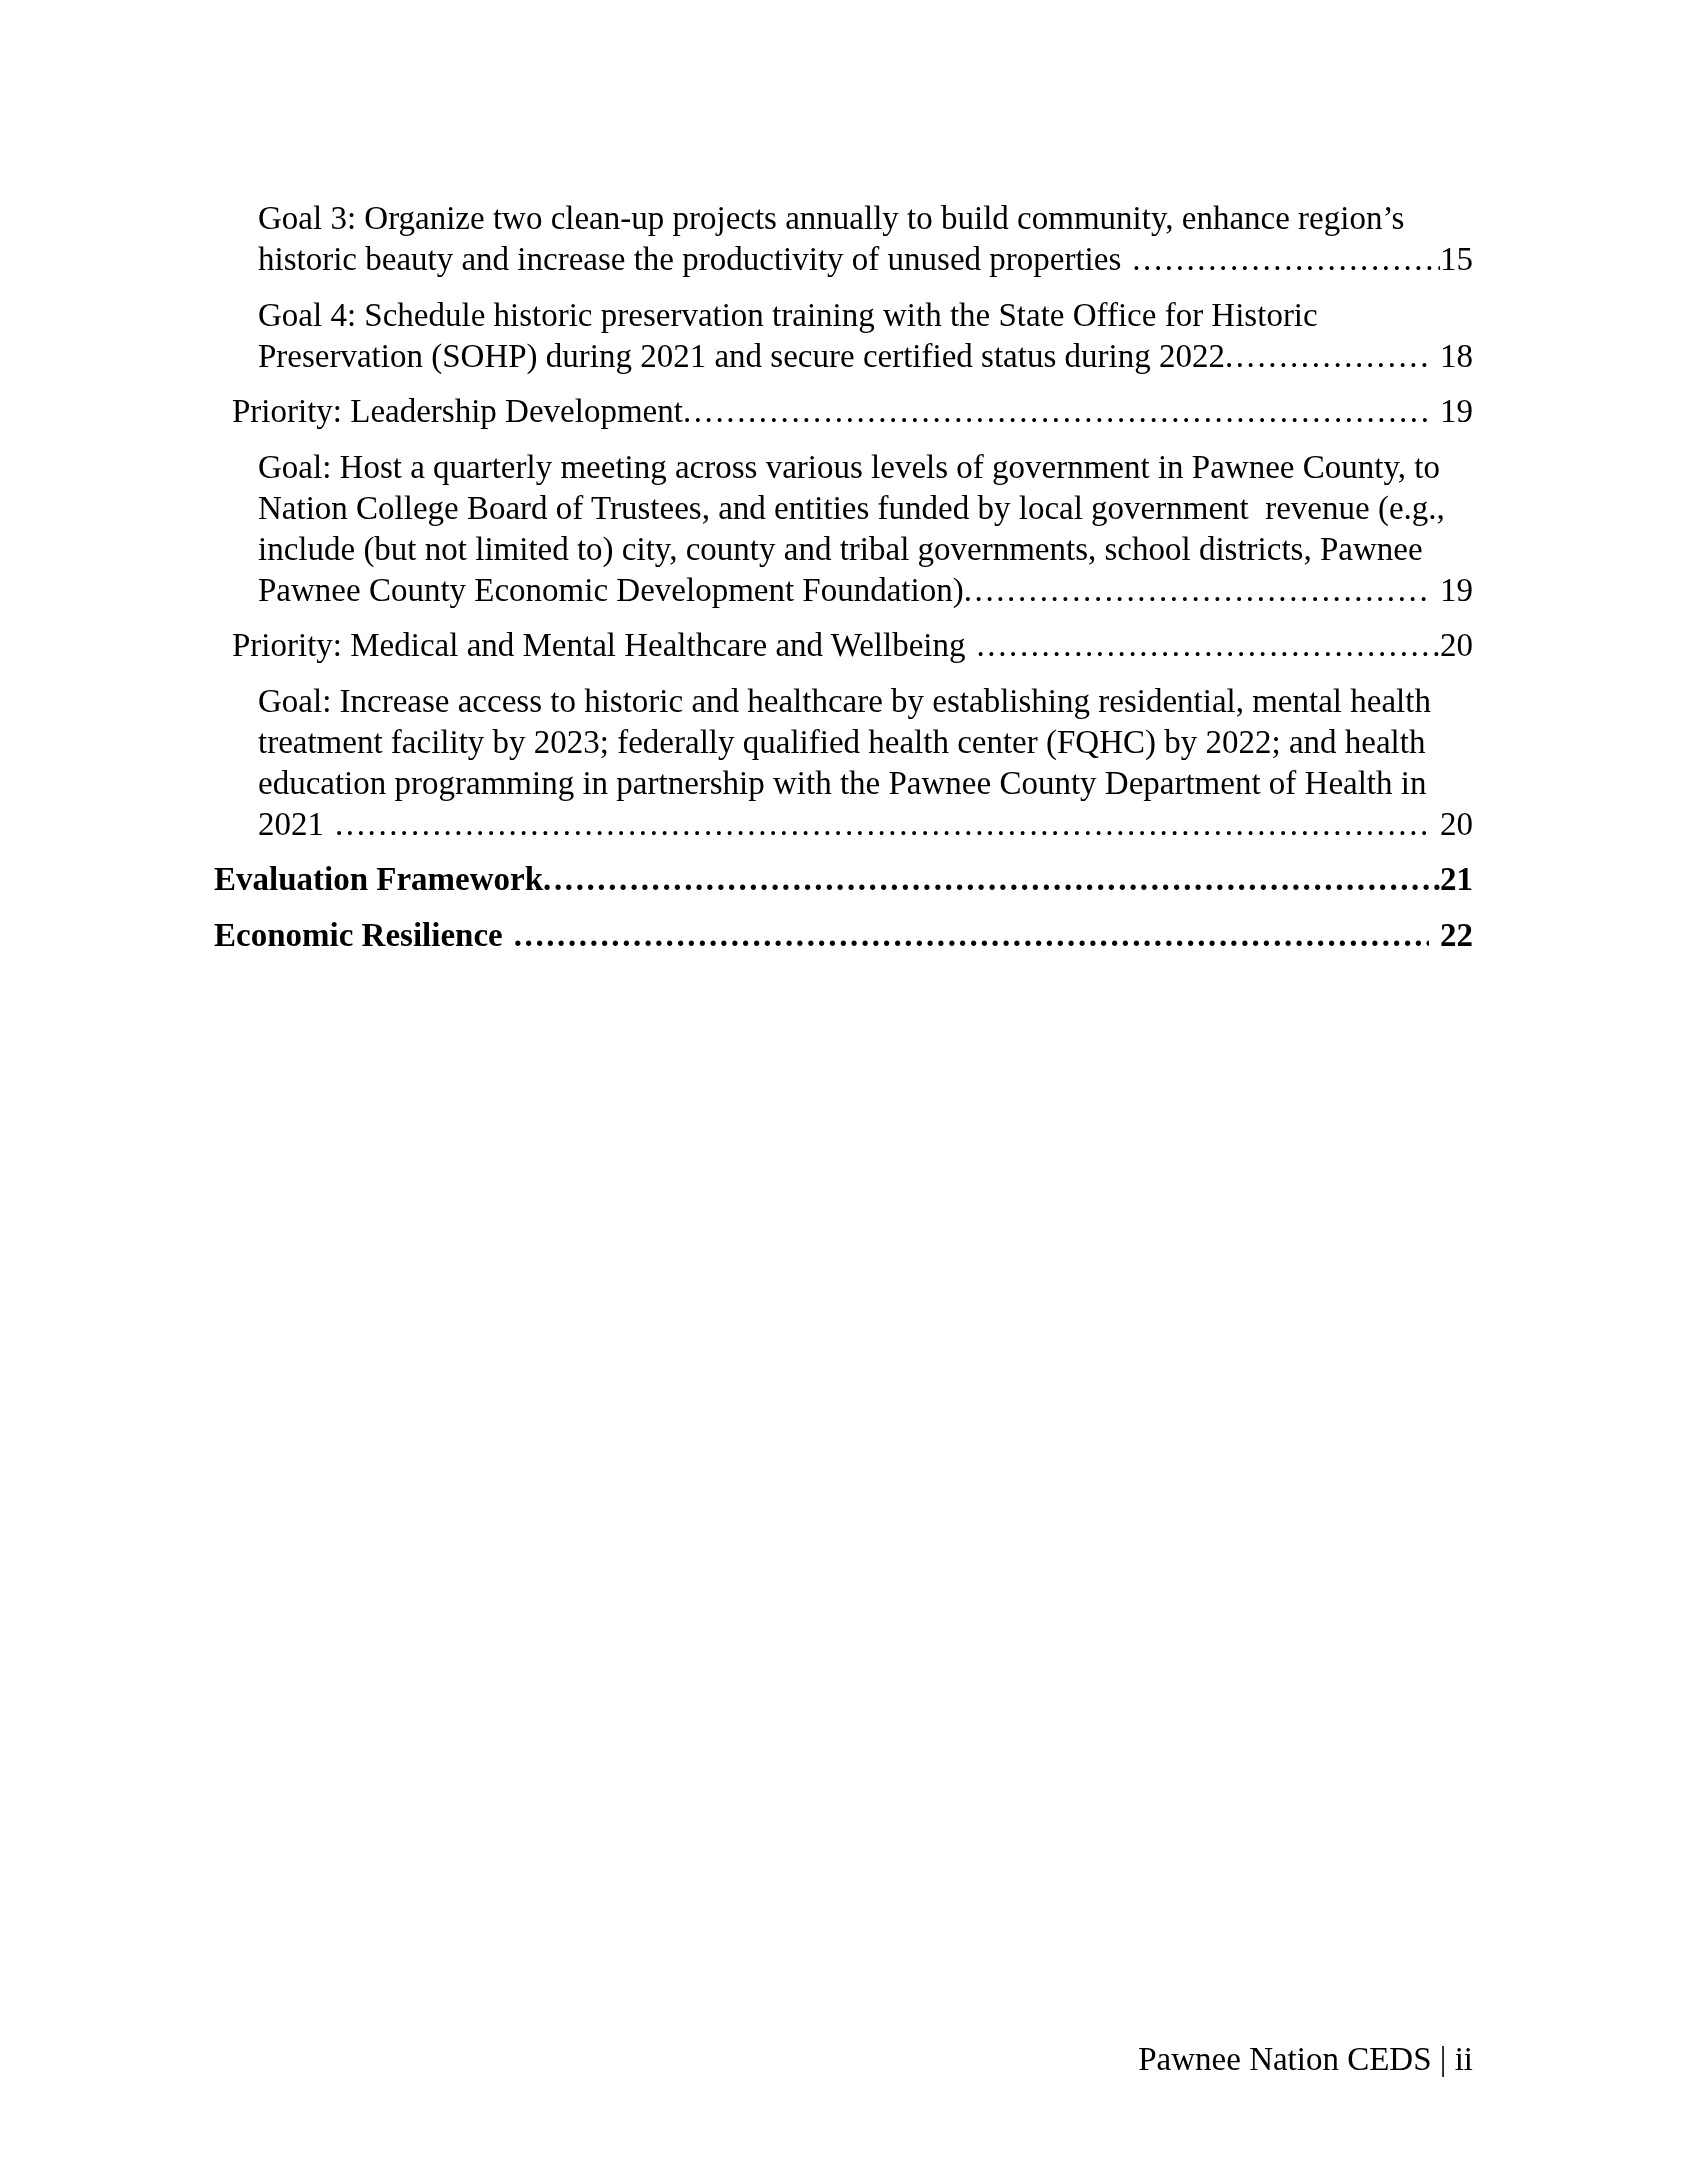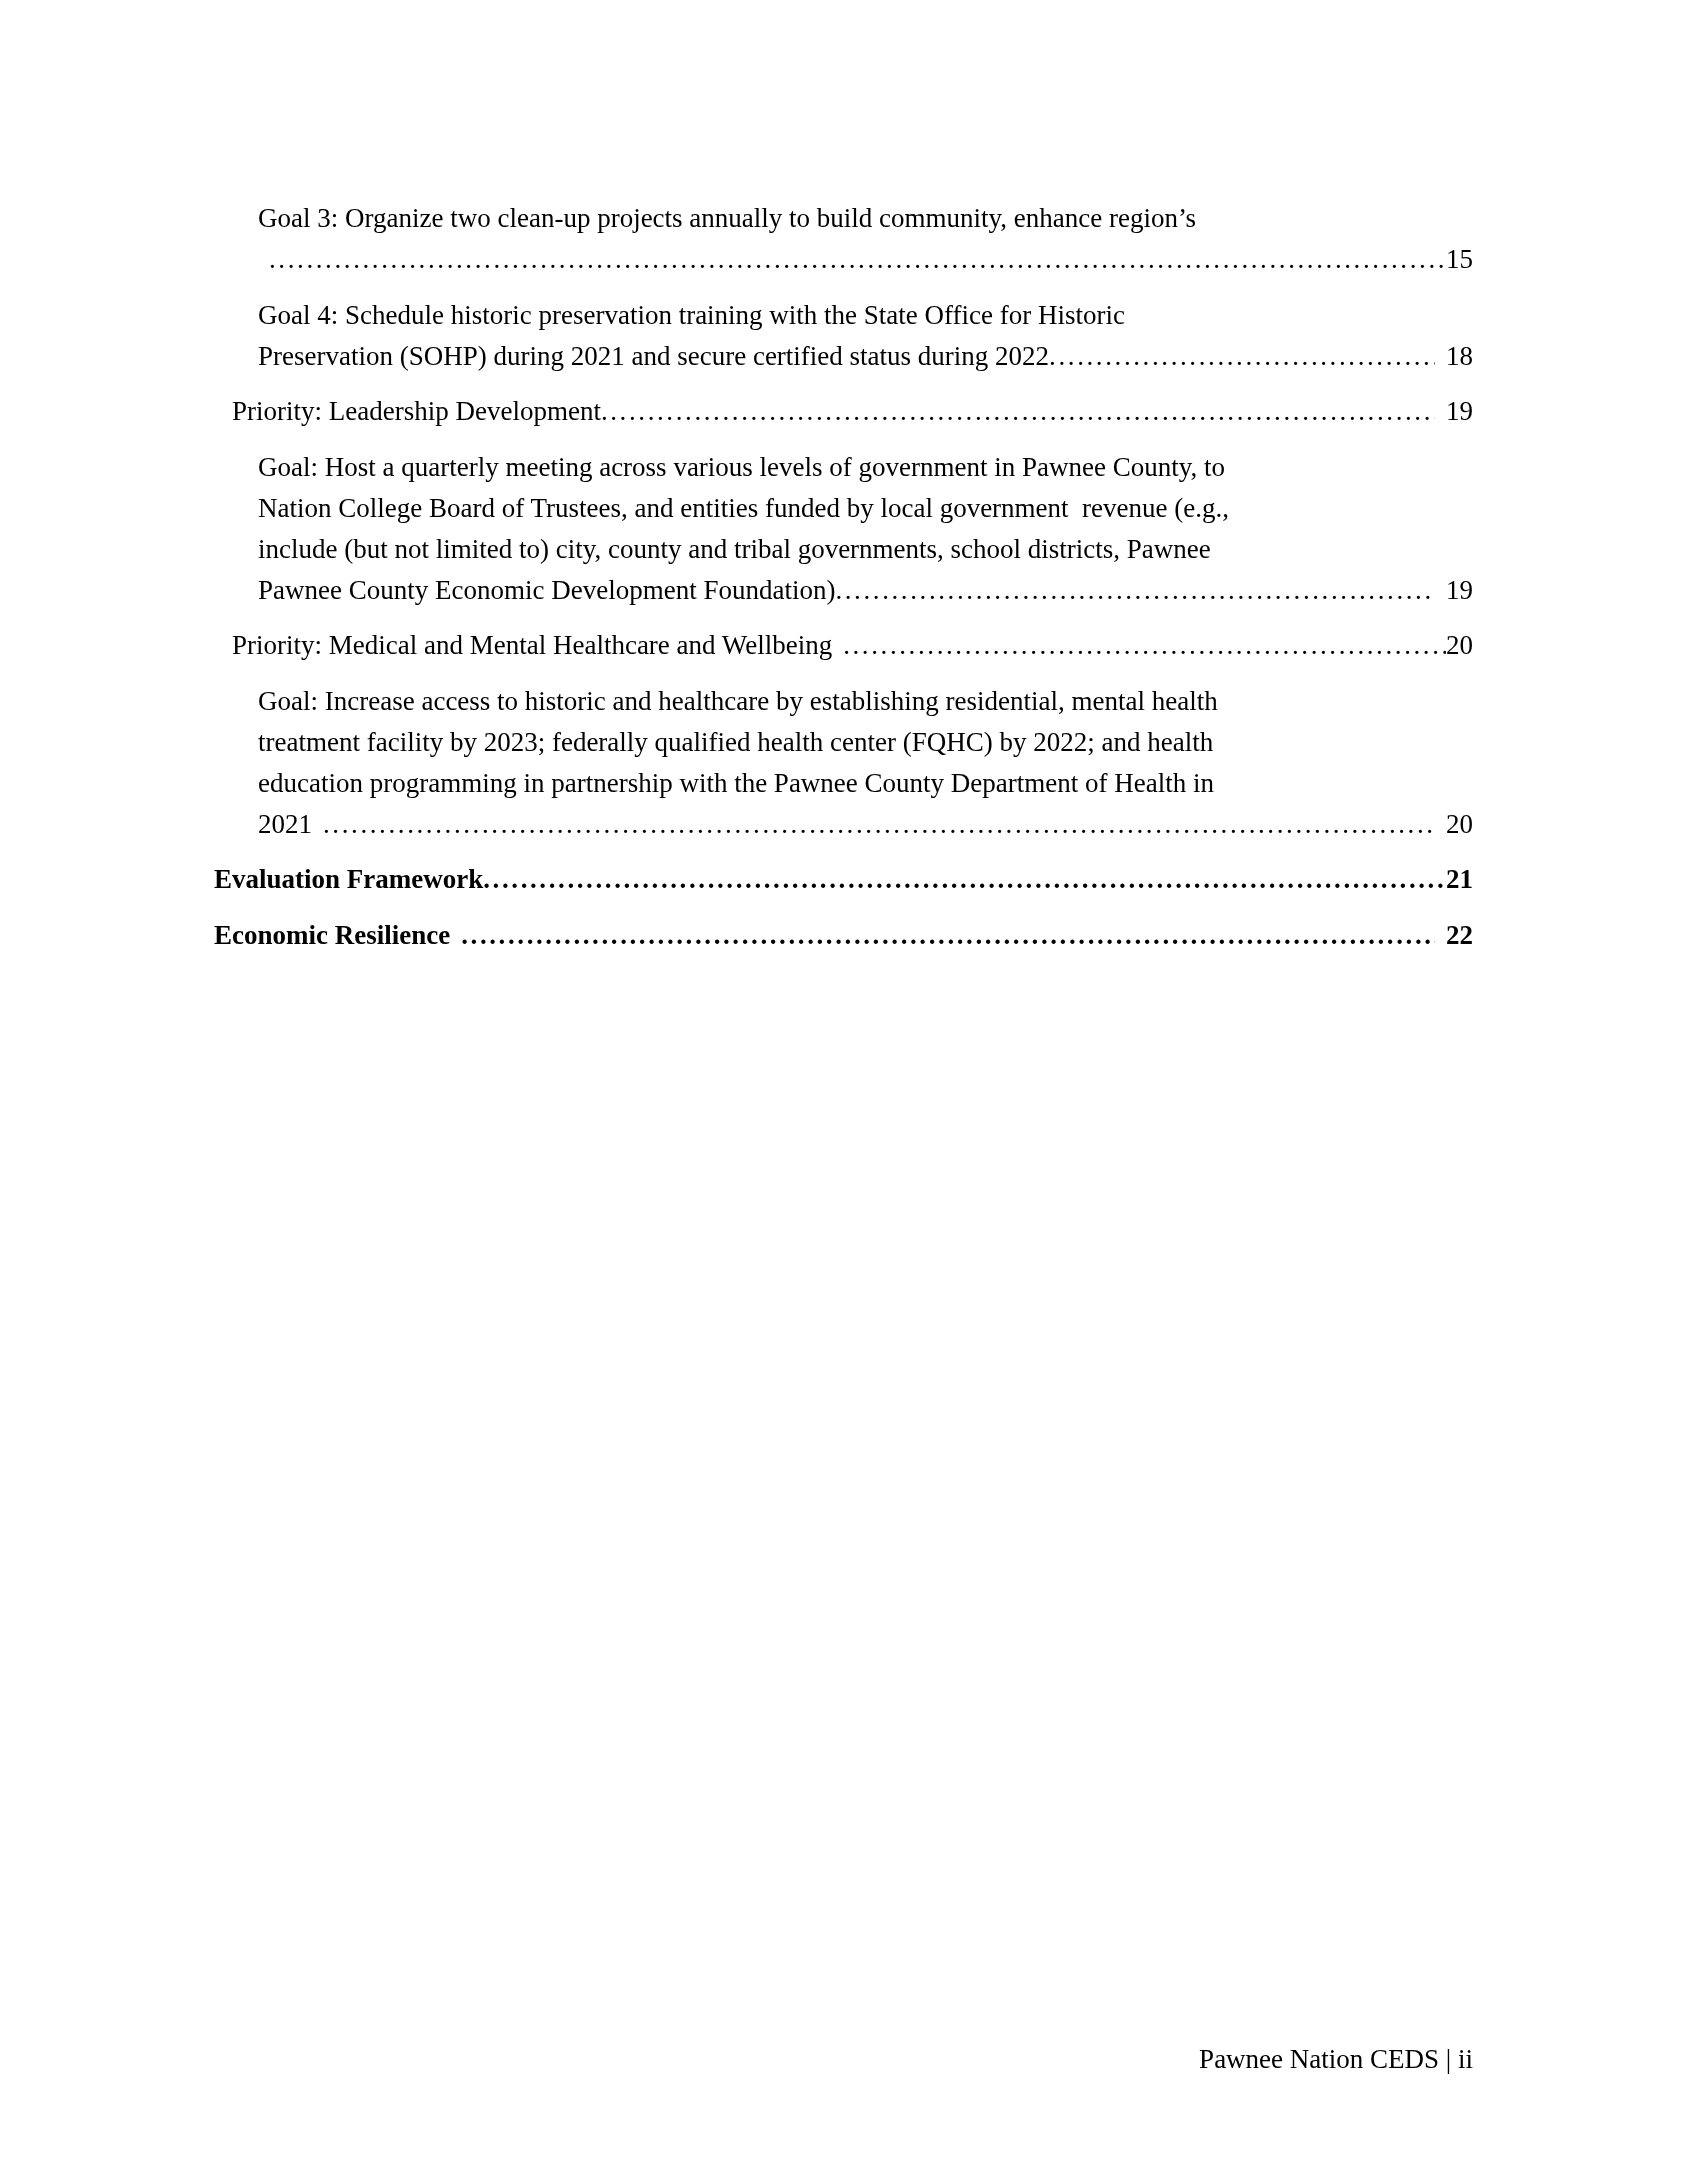--- a/index.html
+++ b/index.html
@@ -7,21 +7,21 @@
     padding: 0;
     background: #ffffff;
   }
   .page {
     position: relative;
     width: 1671px;
     height: 2181px;
     background: #ffffff;
     color: #000000;
     font-family: "Liberation Serif", "DejaVu Serif", serif;
-    font-size: 27px;
+    font-size: 33px;
     line-height: 41px;
     overflow: hidden;
   }
   .toc {
     position: absolute;
     left: 198px;
     right: 198px;
     top: 198px;
   }
   .entry {
@@ -66,20 +66,21 @@
 </style>
 </head>
 <body>
 
 <div class="page">
   <div class="toc">
 
     <div class="entry lvl2">
       <div class="line">Goal 3: Organize two clean-up projects annually to build community, enhance region’s</div>
       <div class="line-last">
+        <span class="txt">historic beauty and increase the productivity of unused properties</span>
         <span class="leader gl"></span>
         <span class="page-num">15</span>
       </div>
     </div>
 
     <div class="entry lvl2">
       <div class="line">Goal 4: Schedule historic preservation training with the State Office for Historic</div>
       <div class="line-last">
         <span class="txt">Preservation (SOHP) during 2021 and secure certified status during 2022</span>
         <span class="leader gr"></span>

